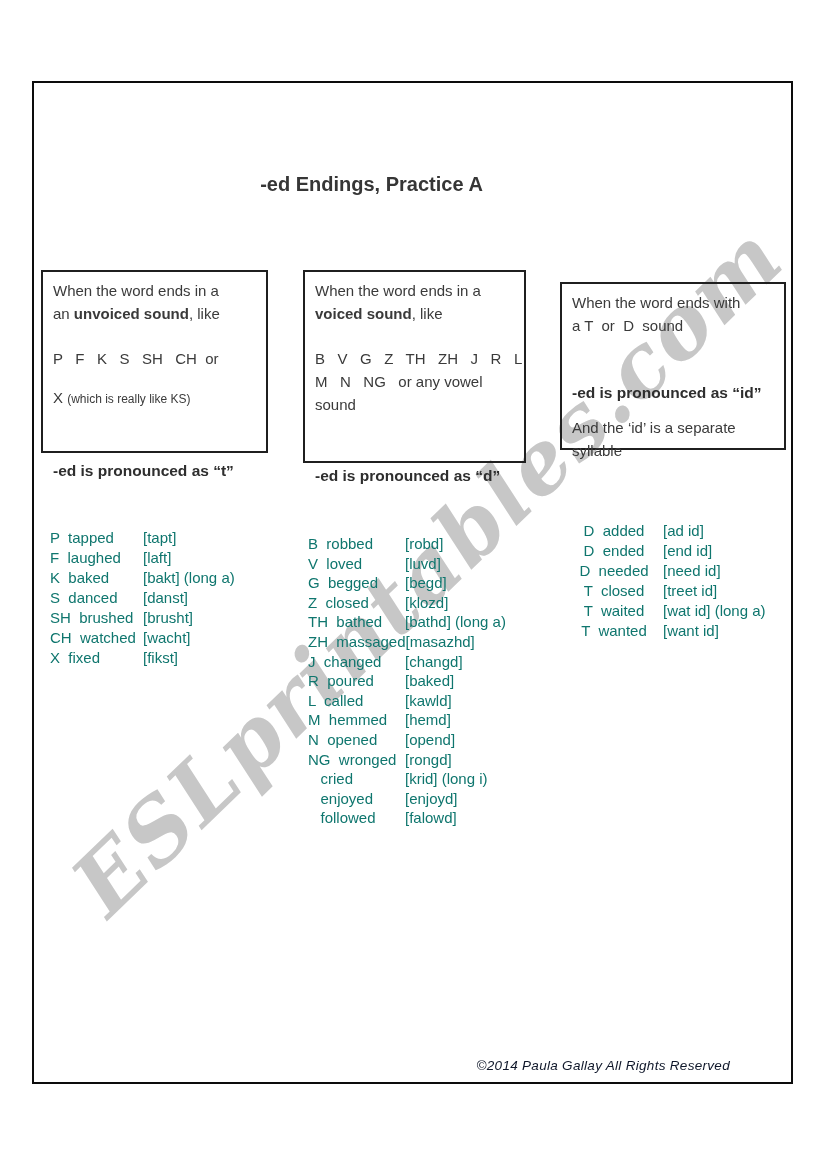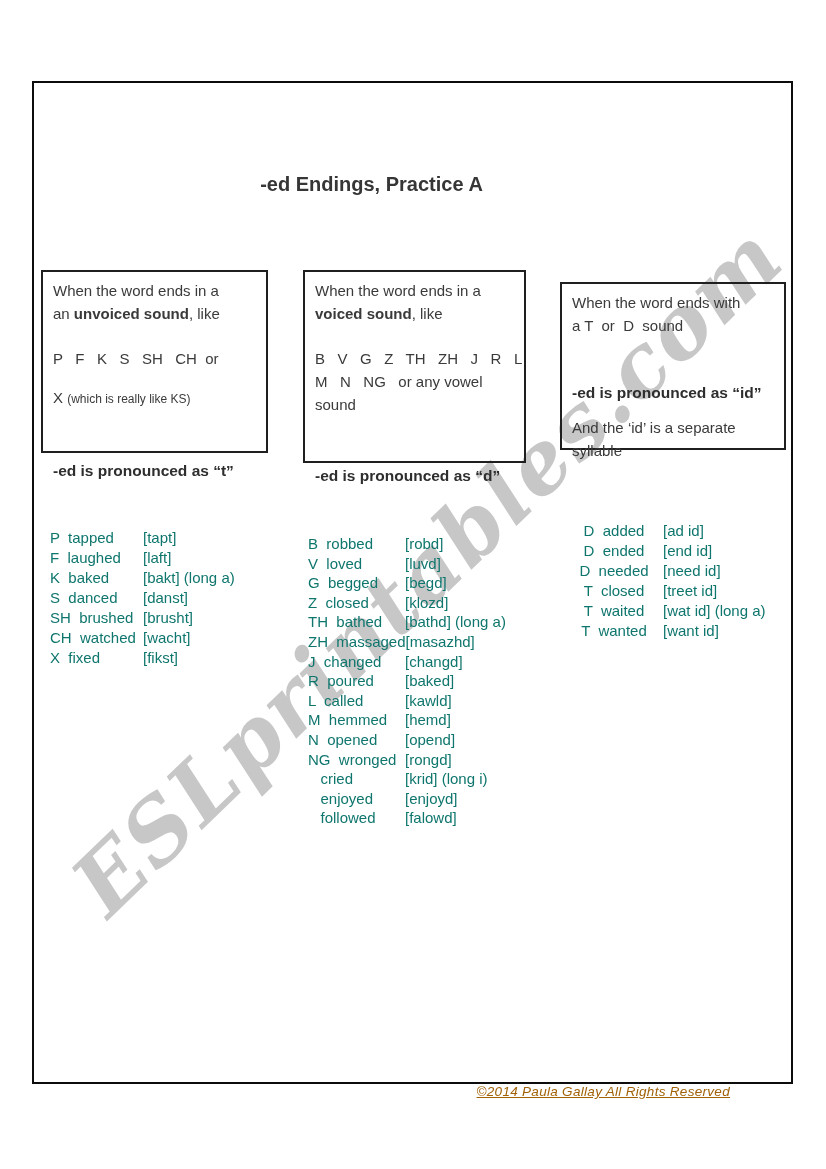--- a/index.html
+++ b/index.html
@@ -41,22 +41,22 @@
   .list-d .word-row{line-height:19.6px;}
   .word-list .w{display:inline-block;white-space:pre;}
   .word-list .p{white-space:pre;}
   .list-t{left:50px;top:528px;}
   .list-t .w{min-width:93px;}
   .list-d{left:308px;top:534px;}
   .list-d .w{min-width:97px;}
   .list-id{left:565px;top:521px;}
   .list-id .w{min-width:98px;text-align:center;}
   .copyright{
-    position:absolute;right:96px;top:1084px;
-    font-style:italic;font-size:13.5px;color:#a16207;letter-spacing:0.3px;text-decoration:underline;
+    position:absolute;right:96px;top:1058px;
+    font-style:italic;font-size:13.5px;color:#0f172a;letter-spacing:0.3px;
   }
 </style>
 </head>
 <body>
 
 <div class="watermark">ESLprintables.com</div>
 
 <div class="content">
   <div class="page-border"></div>
 

